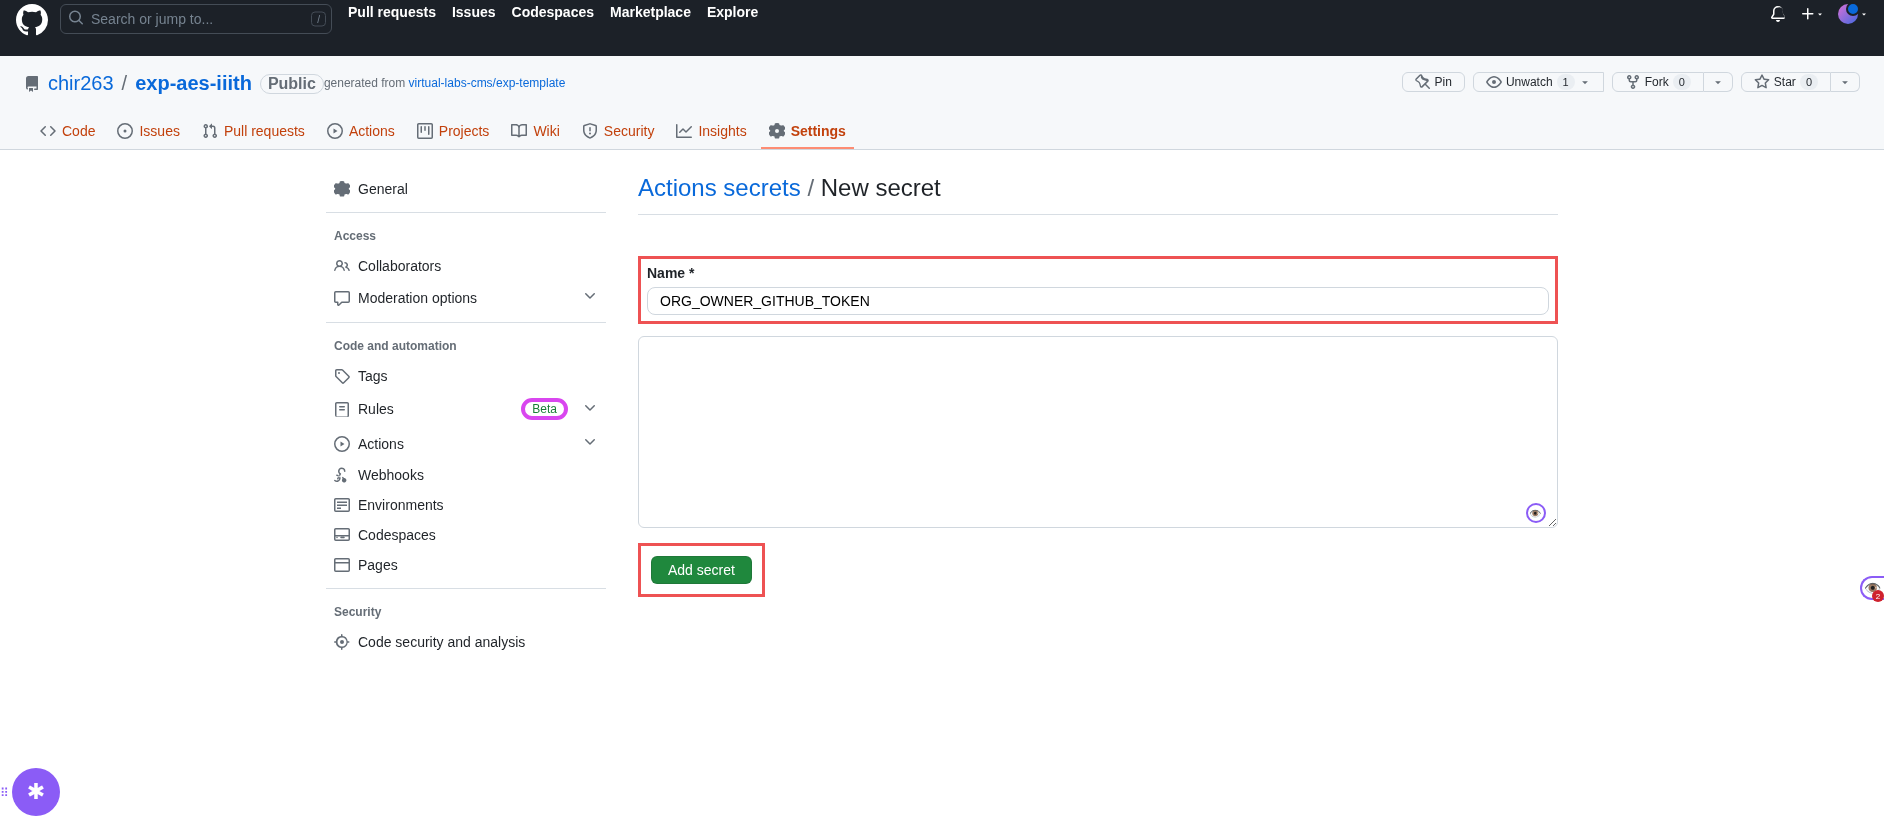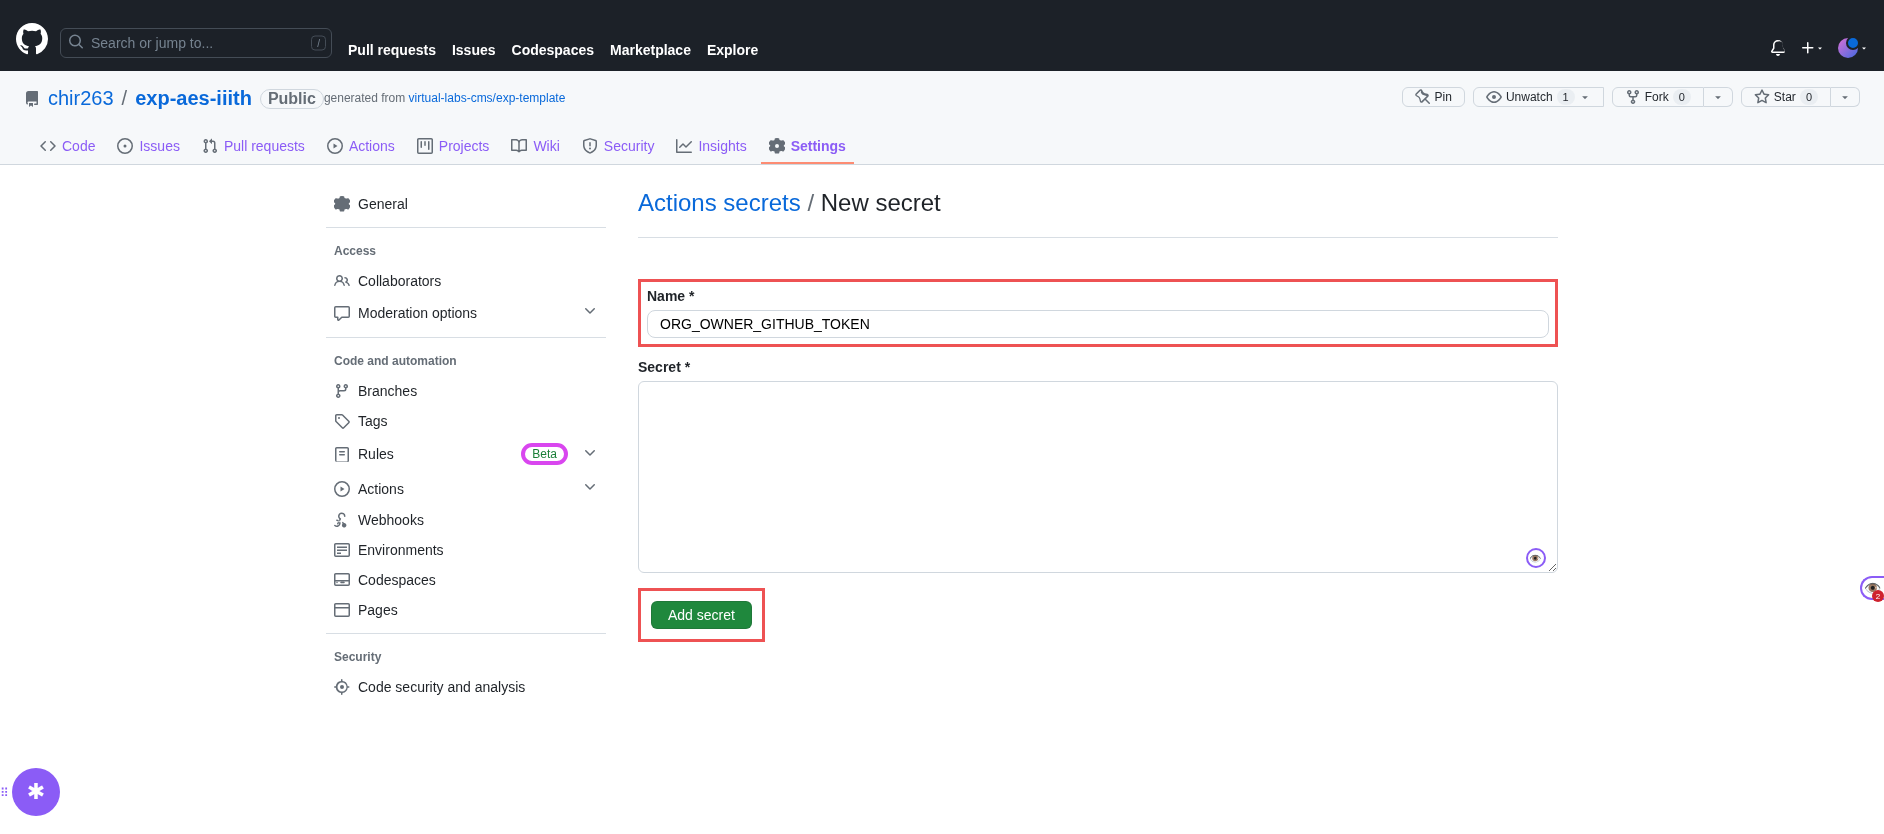--- a/index.html
+++ b/index.html
@@ -1,20 +1,20 @@
 <!DOCTYPE html>
 <html><head>
 <meta charset="utf-8">
 <style>
 * { box-sizing: border-box; margin: 0; padding: 0; }
 body { font-family: -apple-system, BlinkMacSystemFont, "Segoe UI", Helvetica, Arial, sans-serif; font-size: 14px; color: #1f2328; background: #fff; }
 a { text-decoration: none; color: #0969da; }
 
 
-.topnav { background: #1c2128; height: 71px; display: flex; align-items: flex-end; padding: 13px 16px; color: #fff; }
+.topnav { background: #1c2128; height: 56px; display: flex; align-items: flex-start; padding: 4px 16px; color: #fff; }
 .topnav .logo { width: 32px; height: 32px; fill: #fff; }
 .search-wrap { margin-left: 12px; position: relative; width: 272px; }
 .search-input { width: 100%; background: #1c2128; border: 1px solid #444c56; border-radius: 6px; padding: 6px 30px 6px 30px; color: #adbac7; font-size: 14px; height: 30px; }
 .search-input::placeholder { color: #768390; }
 .search-icon { position: absolute; left: 8px; top: 50%; transform: translateY(-50%); color: #768390; }
 .slash-key { position: absolute; right: 6px; top: 50%; transform: translateY(-50%); border: 1px solid #444c56; border-radius: 4px; font-size: 10px; padding: 1px 5px; color: #768390; }
 .nav-links { display: flex; gap: 16px; margin-left: 16px; }
 .nav-links a { color: #fff; font-weight: 600; font-size: 14px; }
 .nav-right { margin-left: auto; display: flex; align-items: center; gap: 14px; }
 .nav-icon { color: #fff; display: flex; align-items: center; }
@@ -36,36 +36,36 @@
 .repo-actions { margin-left: auto; display: flex; gap: 8px; }
 .btn-group { display: flex; }
 .btn { display: inline-flex; align-items: center; gap: 4px; background: #f6f8fa; border: 1px solid #d0d7de; border-radius: 6px; padding: 3px 12px; font-size: 12px; color: #24292f; cursor: pointer; height: 20px; }
 .btn svg { color: #656d76; }
 .btn-group .btn { border-radius: 6px 0 0 6px; }
 .btn-group .btn + .btn-caret { border-radius: 0 6px 6px 0; border-left: 0; padding: 3px 8px; }
 .count { background: #eaeef2; border-radius: 10px; font-size: 11px; padding: 0 6px; min-width: 16px; text-align: center; line-height: 16px; }
 
 
 .repo-tabs { display: flex; gap: 6px; margin-top: 20px; padding: 0 8px; }
-.repo-tab { display: flex; align-items: flex-start; gap: 6px; padding: 8px 8px; font-size: 14px; color: #8b5cf6; cursor: pointer; border-bottom: 2px solid transparent; }
+.repo-tab { display: flex; align-items: flex-start; gap: 6px; padding: 8px 8px; font-size: 14px; color: #c2410c; cursor: pointer; border-bottom: 2px solid transparent; }
 .repo-tab svg { color: #656d76; }
 .repo-tab.active { border-bottom-color: #fd8c73; font-weight: 600; }
 
 
 .main { display: flex; padding: 24px; gap: 32px; max-width: 1280px; margin: 0 auto; }
 .sidebar { width: 280px; flex-shrink: 0; }
 .side-item { display: flex; align-items: center; gap: 8px; padding: 7px 8px; font-size: 14px; color: #1f2328; cursor: pointer; border-radius: 6px; }
 .side-item svg { color: #656d76; flex-shrink: 0; }
 .side-item .chevron { margin-left: auto; }
 .side-divider { border-top: 1px solid #d8dee4; margin: 8px 0; }
 .side-heading { font-size: 12px; font-weight: 600; color: #656d76; padding: 8px; }
 .beta-badge { border: 4px solid #d946ef; color: #1a7f37; border-radius: 20px; font-size: 12px; padding: 0 7px; margin-left: auto; }
 
 .content { flex: 1; }
-.page-title { font-size: 24px; font-weight: 400; margin-bottom: 20px; }
+.page-title { font-size: 24px; font-weight: 400; margin-bottom: 12px; }
 .page-title .link { color: #0969da; }
 .page-title .divider { color: #656d76; }
 .page-divider { border-bottom: 1px solid #d8dee4; margin-bottom: 16px; }
 
 .highlight-red { border: 3px solid #ee5253; padding: 6px; margin-top: 41px; }
 .form-label { font-weight: 600; font-size: 14px; margin-bottom: 6px; display: block; }
 .text-input { width: 100%; border: 1px solid #d0d7de; border-radius: 8px; padding: 5px 12px; font-size: 14px; background: #fff; }
 .form-block-2 { margin-top: 12px; }
 .textarea { width: 100%; height: 192px; border: 1px solid #d0d7de; border-radius: 6px; padding: 8px 12px; font-size: 14px; resize: both; position: relative; }
 .textarea-wrap { position: relative; margin-top: 6px; }
@@ -271,26 +271,20 @@
         </svg>
         <span>Moderation options</span>
         <span class="chevron"><svg width="16" height="16" viewBox="0 0 16 16" fill="currentColor">
             <path d="M12.78 5.22a.75.75 0 010 1.06l-4.25 4.25a.75.75 0 01-1.06 0L3.22 6.28a.75.75 0 011.06-1.06L8 8.94l3.72-3.72a.75.75 0 011.06 0z"></path>
           </svg></span>
       </div>
     <div class="side-divider"></div>
     <div class="side-heading">Code and automation</div>
     <div class="side-item">
         <svg width="16" height="16" viewBox="0 0 16 16" fill="currentColor">
-          <path d="M9.5 3.25a2.25 2.25 0 113 2.122V6A2.5 2.5 0 0110 8.5H6a1 1 0 00-1 1v1.128a2.251 2.251 0 11-1.5 0V5.372a2.25 2.25 0 111.5 0v1.836A2.492 2.492 0 016 7h4a1 1 0 001-1v-.628A2.25 2.25 0 019.5 3.25zm-6 0a.75.75 0 101.5 0 .75.75 0 00-1.5 0zm8.25-.75a.75.75 0 100 1.5.75.75 0 000-1.5zM4.25 12a.75.75 0 100 1.5.75.75 0 000-1.5z"></path>
-        </svg>
-        <span>Branches</span>
-      </div>
-    <div class="side-item">
-        <svg width="16" height="16" viewBox="0 0 16 16" fill="currentColor">
           <path d="M1 7.775V2.75C1 1.784 1.784 1 2.75 1h5.025c.464 0 .91.184 1.238.513l6.25 6.25a1.75 1.75 0 010 2.474l-5.026 5.026a1.75 1.75 0 01-2.474 0l-6.25-6.25A1.75 1.75 0 011 7.775zM2.75 2.5a.25.25 0 00-.25.25v5.025c0 .066.026.13.073.177l6.25 6.25a.25.25 0 00.354 0l5.025-5.025a.25.25 0 000-.354l-6.25-6.25a.25.25 0 00-.177-.073zM6 5a1 1 0 11-2 0 1 1 0 012 0z"></path>
         </svg>
         <span>Tags</span>
       </div>
     <div class="side-item">
         <svg width="16" height="16" viewBox="0 0 16 16" fill="currentColor">
           <path d="M2.75 1h10.5c.966 0 1.75.784 1.75 1.75v12.5A1.75 1.75 0 0113.25 16H2.75A1.75 1.75 0 011 14.25V2.75C1 1.784 1.784 1 2.75 1zm10.5 1.5H2.75a.25.25 0 00-.25.25v12.5c0 .138.112.25.25.25h10.5a.25.25 0 00.25-.25V2.75a.25.25 0 00-.25-.25zM5 5.75a.75.75 0 01.75-.75h4.5a.75.75 0 010 1.5h-4.5A.75.75 0 015 5.75zm0 3a.75.75 0 01.75-.75h4.5a.75.75 0 010 1.5h-4.5A.75.75 0 015 8.75z"></path>
         </svg>
         <span>Rules</span>
         <span class="beta-badge">Beta</span>
@@ -346,21 +340,20 @@
       <a href="#" class="link">Actions secrets</a><span class="divider"> / </span><span>New secret</span>
     </h2>
     <div class="page-divider"></div>
 
     <div class="highlight-red">
       <label class="form-label">Name *</label>
       <input class="text-input" value="ORG_OWNER_GITHUB_TOKEN" style="">
     </div>
 
     <div class="form-block-2">
-      <label class="form-label">Secret *</label>
       <div class="textarea-wrap">
         <textarea class="textarea" style=""></textarea>
         <div class="textarea-avatar">👁️</div>
       </div>
     </div>
 
     <div class="add-secret-wrap">
       <button class="btn-primary">Add secret</button>
     </div>
   </div>

